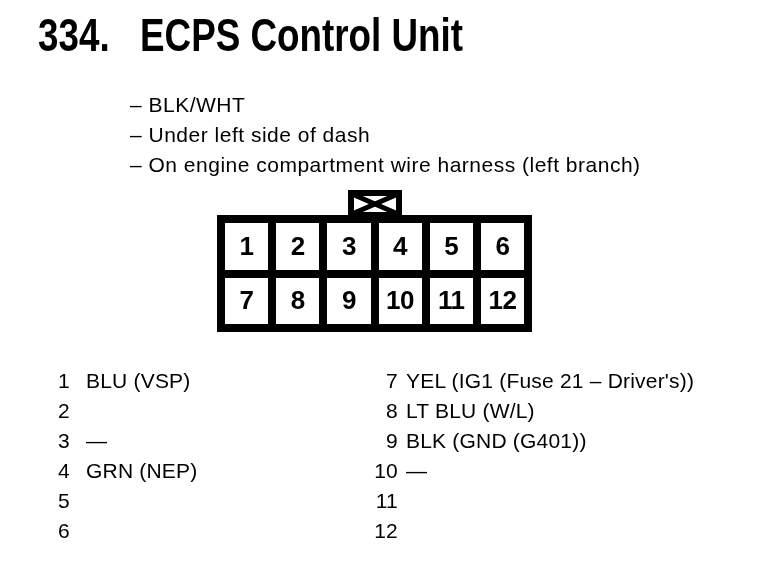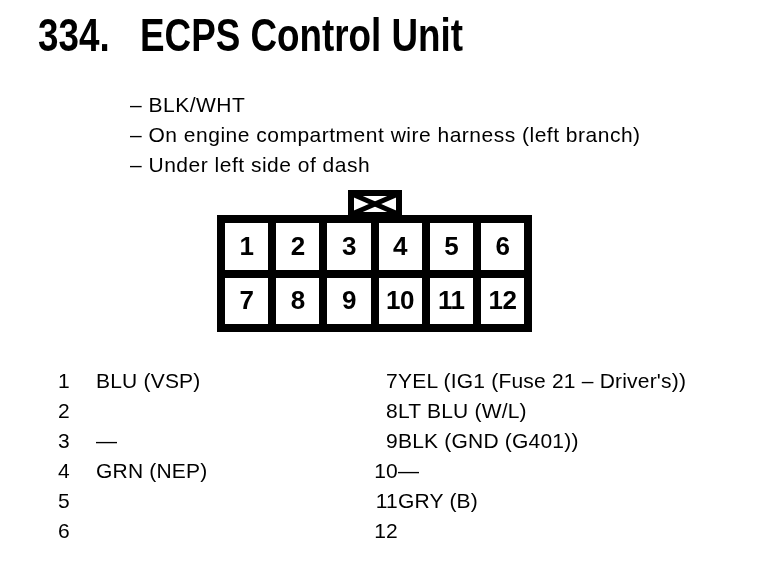--- a/index.html
+++ b/index.html
@@ -36,35 +36,35 @@
   .pin-col{
     position:absolute;top:366px;
     font-size:21px;line-height:30px;letter-spacing:0.2px;white-space:nowrap;
   }
   .pin-col.left{left:40px;}
   .pin-col.right{left:360px;}
   .pin-row{display:flex;height:30px;}
   .pin-num{display:inline-block;text-align:right;}
   .pin-col.left .pin-num{width:30px;}
   .pin-col.right .pin-num{width:38px;}
-  .pin-col.left .pin-label{margin-left:26px;}
-  .pin-col.right .pin-label{margin-left:0;}
+  .pin-col.left .pin-label{margin-left:16px;}
+  .pin-col.right .pin-label{margin-left:8px;}
 </style>
 </head>
 <body>
 
 <div class="title-row">
   <span>334.</span>
   <span>ECPS Control Unit</span>
 </div>
 
 <div class="notes">
   <div>– BLK/WHT</div>
+  <div>– Under left side of dash</div>
   <div>– On engine compartment wire harness (left branch)</div>
-  <div>– Under left side of dash</div>
 </div>
 
 <div class="lock-tab">
   <svg width="54" height="28" viewBox="0 0 54 28">
     <rect x="3" y="3" width="48" height="22" fill="#ffffff" stroke="#000000" stroke-width="6"></rect>
     <line x1="4" y1="4" x2="50" y2="24" stroke="#000000" stroke-width="5"></line>
     <line x1="50" y1="4" x2="4" y2="24" stroke="#000000" stroke-width="5"></line>
   </svg>
 </div>
 
@@ -119,18 +119,17 @@
   <div class="pin-row">
     <span class="pin-num">9</span>
     <span class="pin-label">BLK (GND (G401))</span>
   </div>
   <div class="pin-row">
     <span class="pin-num">10</span>
     <span class="pin-label">—</span>
   </div>
   <div class="pin-row">
     <span class="pin-num">11</span>
-    <span class="pin-label">GRY (B)</span>
   </div>
   <div class="pin-row">
     <span class="pin-num">12</span>
   </div>
 </div>
 
 </body></html>

